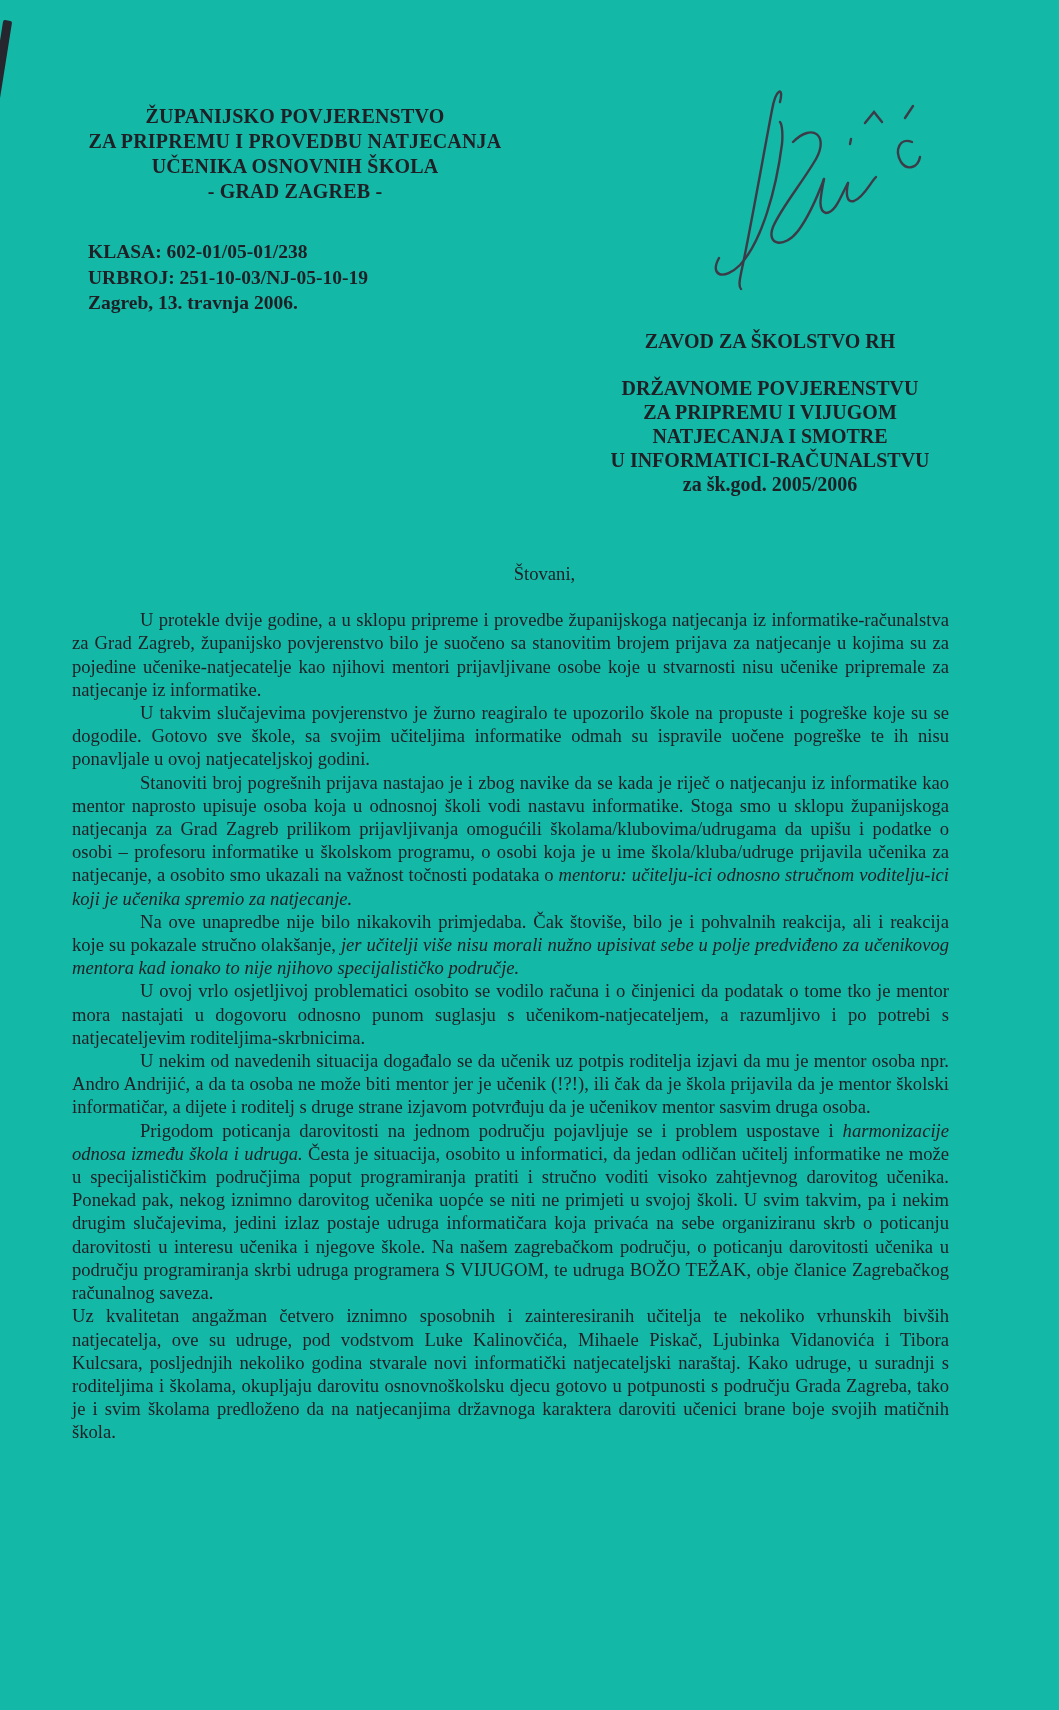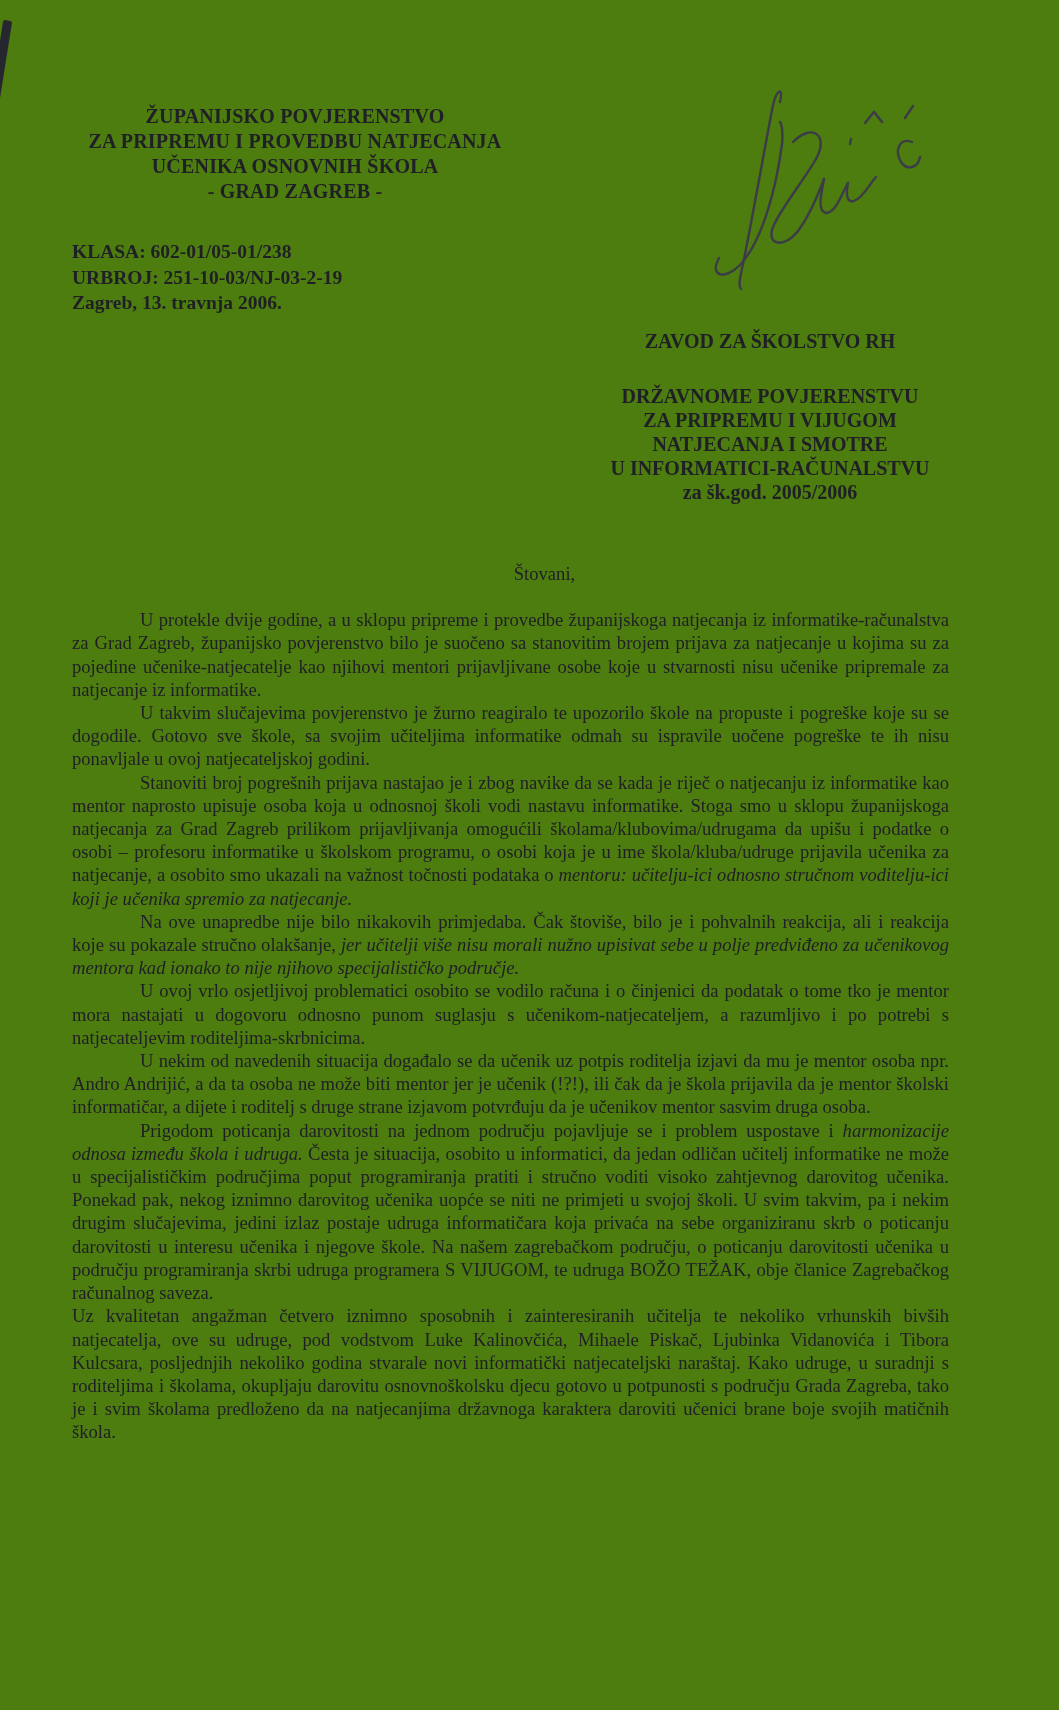--- a/index.html
+++ b/index.html
@@ -1,20 +1,20 @@
 <!DOCTYPE html>
 <html lang="hr"><head>
 <meta charset="utf-8">
 <style>
   html, body { margin: 0; padding: 0; background: #ffffff; }
   .page {
     position: relative;
     width: 1059px;
     height: 1710px;
-    background: #4d7c0f;
+    background: #14b8a6;
     font-family: "Liberation Serif", serif;
     color: #1f1f26;
     overflow: hidden;
   }
   .artifact {
     position: absolute;
     left: -3px; top: 20px;
     width: 9px; height: 80px;
     background: #26262e;
     transform: rotate(9deg);
@@ -24,39 +24,39 @@
     position: absolute;
     left: 85px; top: 104px; width: 420px;
     text-align: center;
     font-weight: bold;
     font-size: 20px;
     line-height: 25px;
     letter-spacing: 0.2px;
   }
   .ref {
     position: absolute;
-    left: 72px; top: 239px;
+    left: 88px; top: 239px;
     font-weight: bold;
     font-size: 19.5px;
     line-height: 25.5px;
   }
   .signature-svg {
     position: absolute;
     left: 683px; top: 78px;
     width: 240px; height: 218px;
   }
   .recipient {
     position: absolute;
     left: 575px; top: 329px; width: 390px;
     text-align: center;
     font-weight: bold;
     font-size: 20px;
     line-height: 24px;
   }
-  .recipient .inst { margin-bottom: 31px; }
+  .recipient .inst { margin-bottom: 23px; }
   .letter-body {
     position: absolute;
     left: 72px; top: 562px; width: 877px;
     font-size: 18.6px;
     line-height: 23.2px;
     text-align: justify;
   }
   .salutation {
     text-indent: 68px;
     text-align: center;
@@ -75,21 +75,21 @@
 
   <div class="sender">
     <div>ŽUPANIJSKO POVJERENSTVO</div>
     <div>ZA PRIPREMU I PROVEDBU NATJECANJA</div>
     <div>UČENIKA OSNOVNIH ŠKOLA</div>
     <div>- GRAD ZAGREB -</div>
   </div>
 
   <div class="ref">
     <div>KLASA: 602-01/05-01/238</div>
-    <div>URBROJ: 251-10-03/NJ-03-2-19</div>
+    <div>URBROJ: 251-10-03/NJ-05-10-19</div>
     <div>Zagreb, 13. travnja 2006.</div>
   </div>
 
   <svg class="signature-svg" viewBox="0 0 240 218" aria-hidden="true">
     <g fill="none" stroke="#3c3c48" stroke-width="2.4" stroke-linecap="round">
       <path d="M97,24 C101,8 93,10 89,32 C81,74 69,142 60,186 C57,200 55,208 58,211"></path>
       <path d="M36,180 C26,198 41,203 57,187 C79,163 93,112 99,66 C100,56 99,46 97,44"></path>
       <path d="M110,64 C130,44 146,58 133,81 C119,105 98,130 90,149 C83,167 101,171 115,153 C127,137 135,117 141,101"></path>
       <path d="M141,101 C138,117 134,133 143,135 C153,135 159,115 165,105"></path>
       <path d="M165,105 C163,115 163,125 171,123 C181,119 187,105 193,99"></path>

